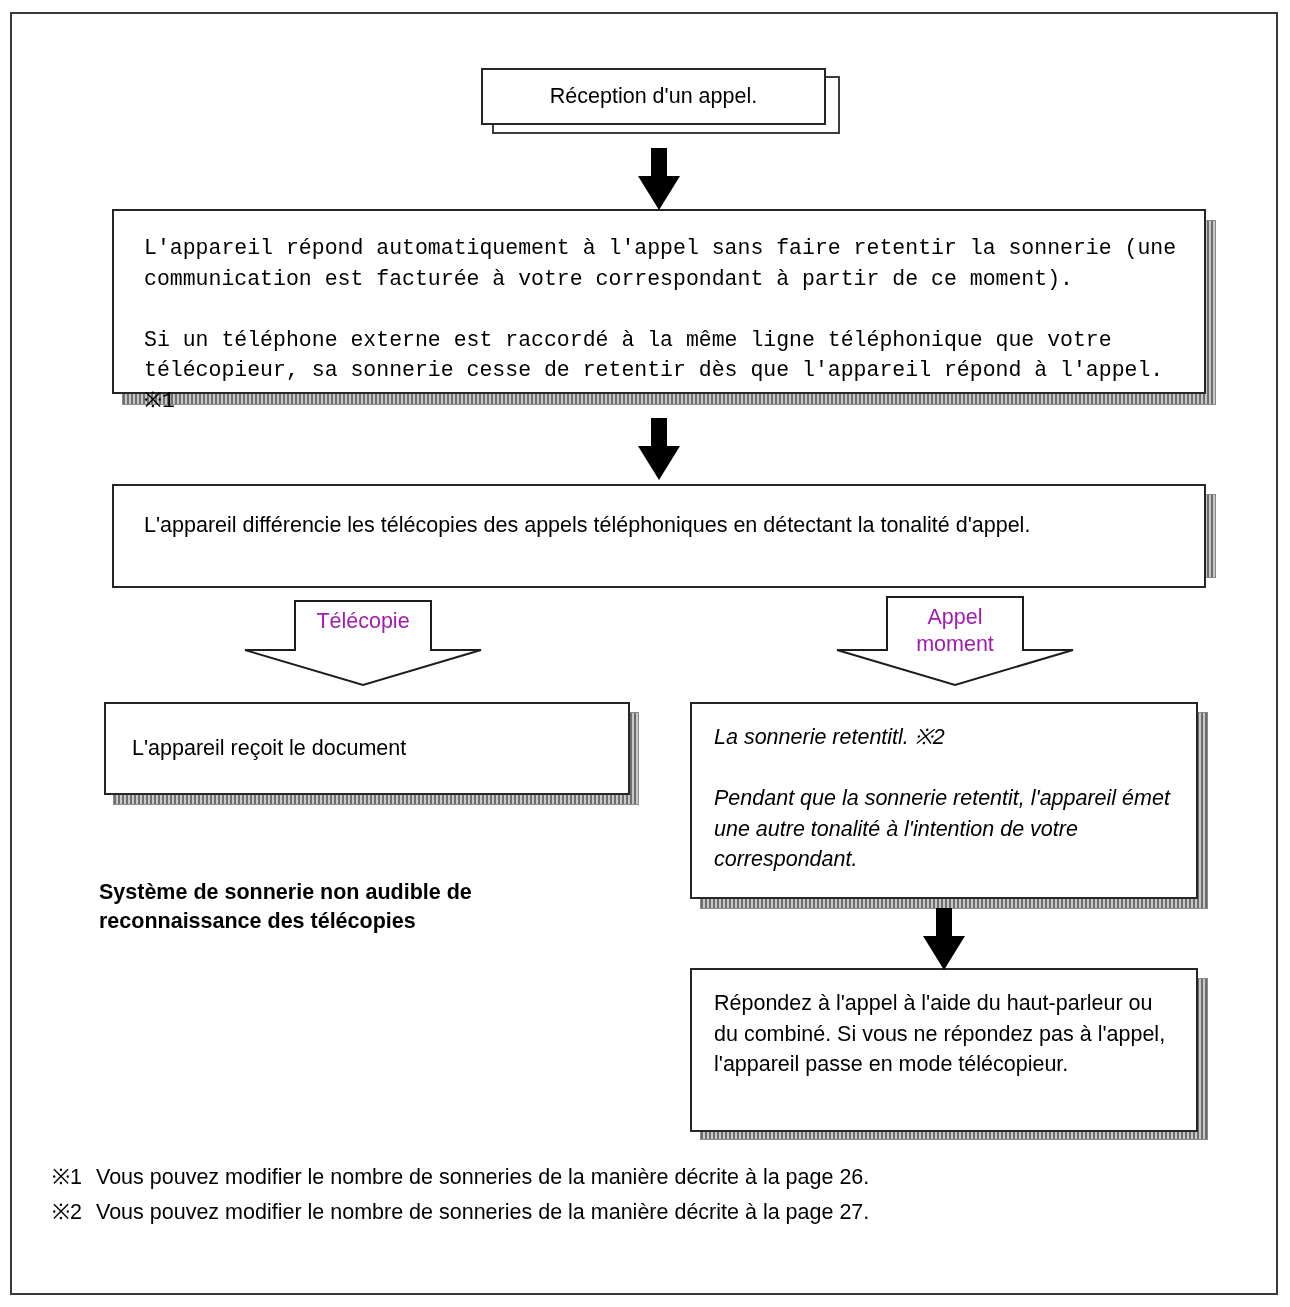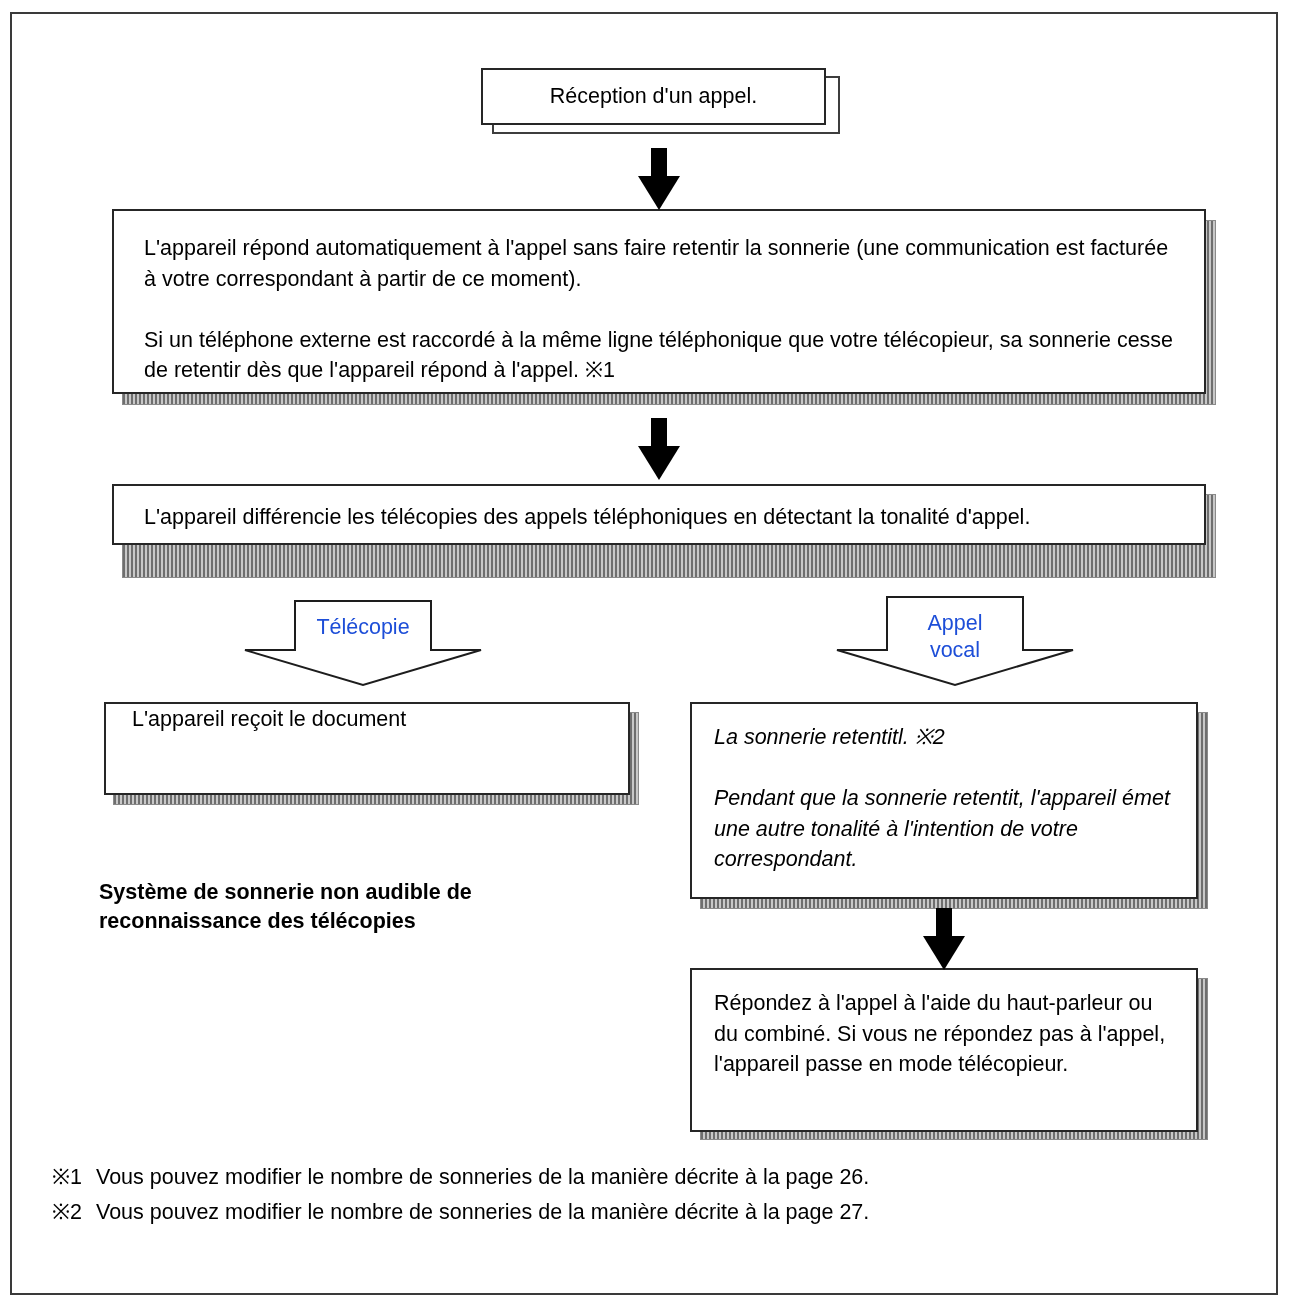--- a/index.html
+++ b/index.html
@@ -88,26 +88,26 @@
   }
   .arrow-hollow svg {
     position: absolute;
     left: 0; top: 0;
     width: 100%; height: 100%;
     overflow: visible;
   }
   .arrow-hollow .label {
     position: absolute;
     left: 0;
-    top: 14px;
+    top: 8px;
     width: 100%;
     text-align: center;
     font-size: 21.5px;
     line-height: 1.25;
-    color: #1d4ed8;
+    color: #a21caf;
     white-space: pre-line;
   }
 
   
   .caption {
     position: absolute;
     font-size: 21.5px;
     font-weight: bold;
     line-height: 1.35;
     white-space: pre-line;
@@ -146,53 +146,53 @@
   <div class="box" style="left:481px; top:68px; width:345px; height:57px; display:flex; align-items:center; justify-content:center;">
     <div class="box-text" style="text-align:center;">Réception d'un appel.</div>
   </div>
 
   <div class="arrow-solid" style="left:630px; top:148px; width:58px; height:62px;">
     <div class="stem" style="height:30px;"></div>
     <div class="head"></div>
   </div>
 
   <div class="shadow" style="left:122px; top:220px; width:1094px; height:185px;"></div>
-  <div class="box" style="left:112px; top:209px; width:1094px; height:185px; padding:22px 26px 7px 30px;">
+  <div class="box" style="left:112px; top:209px; width:1094px; height:185px; padding:22px 26px 7px 30px;font-family:Liberation Mono, monospace;">
     <div class="box-text">L'appareil répond automatiquement à l'appel sans faire retentir la sonnerie (une communication est facturée à votre correspondant à partir de ce moment).
 
 Si un téléphone externe est raccordé à la même ligne téléphonique que votre télécopieur, sa sonnerie cesse de retentir dès que l'appareil répond à l'appel. ※1</div>
   </div>
 
   <div class="arrow-solid" style="left:630px; top:418px; width:58px; height:62px;">
     <div class="stem" style="height:30px;"></div>
     <div class="head"></div>
   </div>
 
   <div class="shadow" style="left:122px; top:494px; width:1094px; height:84px;"></div>
-  <div class="box" style="left:112px; top:484px; width:1094px; height:61px; padding:16px 26px 0 30px;">
+  <div class="box" style="left:112px; top:484px; width:1094px; height:104px; padding:24px 26px 0 30px;">
     <div class="box-text">L'appareil différencie les télécopies des appels téléphoniques en détectant la tonalité d'appel.</div>
   </div>
 
   <div class="arrow-hollow" style="left:238px; top:600px; width:250px; height:86px;">
     <svg viewBox="0 0 250 86" preserveAspectRatio="none">
       <path d="M 57 1 L 193 1 L 193 50 L 243 50 L 125 85 L 7 50 L 57 50 Z" fill="#ffffff" stroke="#1d1d1d" stroke-width="2" stroke-linejoin="miter"></path>
     </svg>
     <div class="label">Télécopie</div>
   </div>
 
   <div class="arrow-hollow" style="left:830px; top:596px; width:250px; height:90px;">
     <svg viewBox="0 0 250 90" preserveAspectRatio="none">
       <path d="M 57 1 L 193 1 L 193 54 L 243 54 L 125 89 L 7 54 L 57 54 Z" fill="#ffffff" stroke="#1d1d1d" stroke-width="2" stroke-linejoin="miter"></path>
     </svg>
     <div class="label">Appel
-vocal</div>
+moment</div>
   </div>
 
   <div class="shadow" style="left:113px; top:712px; width:526px; height:93px;"></div>
-  <div class="box" style="left:104px; top:702px; width:526px; height:93px; display:flex; align-items:flex-start; padding:0 22px 0 26px;">
+  <div class="box" style="left:104px; top:702px; width:526px; height:93px; display:flex; align-items:center; padding:0 22px 0 26px;">
     <div class="box-text">L'appareil reçoit le document</div>
   </div>
 
   <div class="caption" style="left:99px; top:838px; width:560px;">Système de sonnerie non audible de
 reconnaissance des télécopies</div>
 
   <div class="shadow" style="left:700px; top:712px; width:508px; height:197px;"></div>
   <div class="box" style="left:690px; top:702px; width:508px; height:197px; padding:18px 20px 0 22px;font-style:italic;">
     <div class="box-text">La sonnerie retentitl. ※2
 

